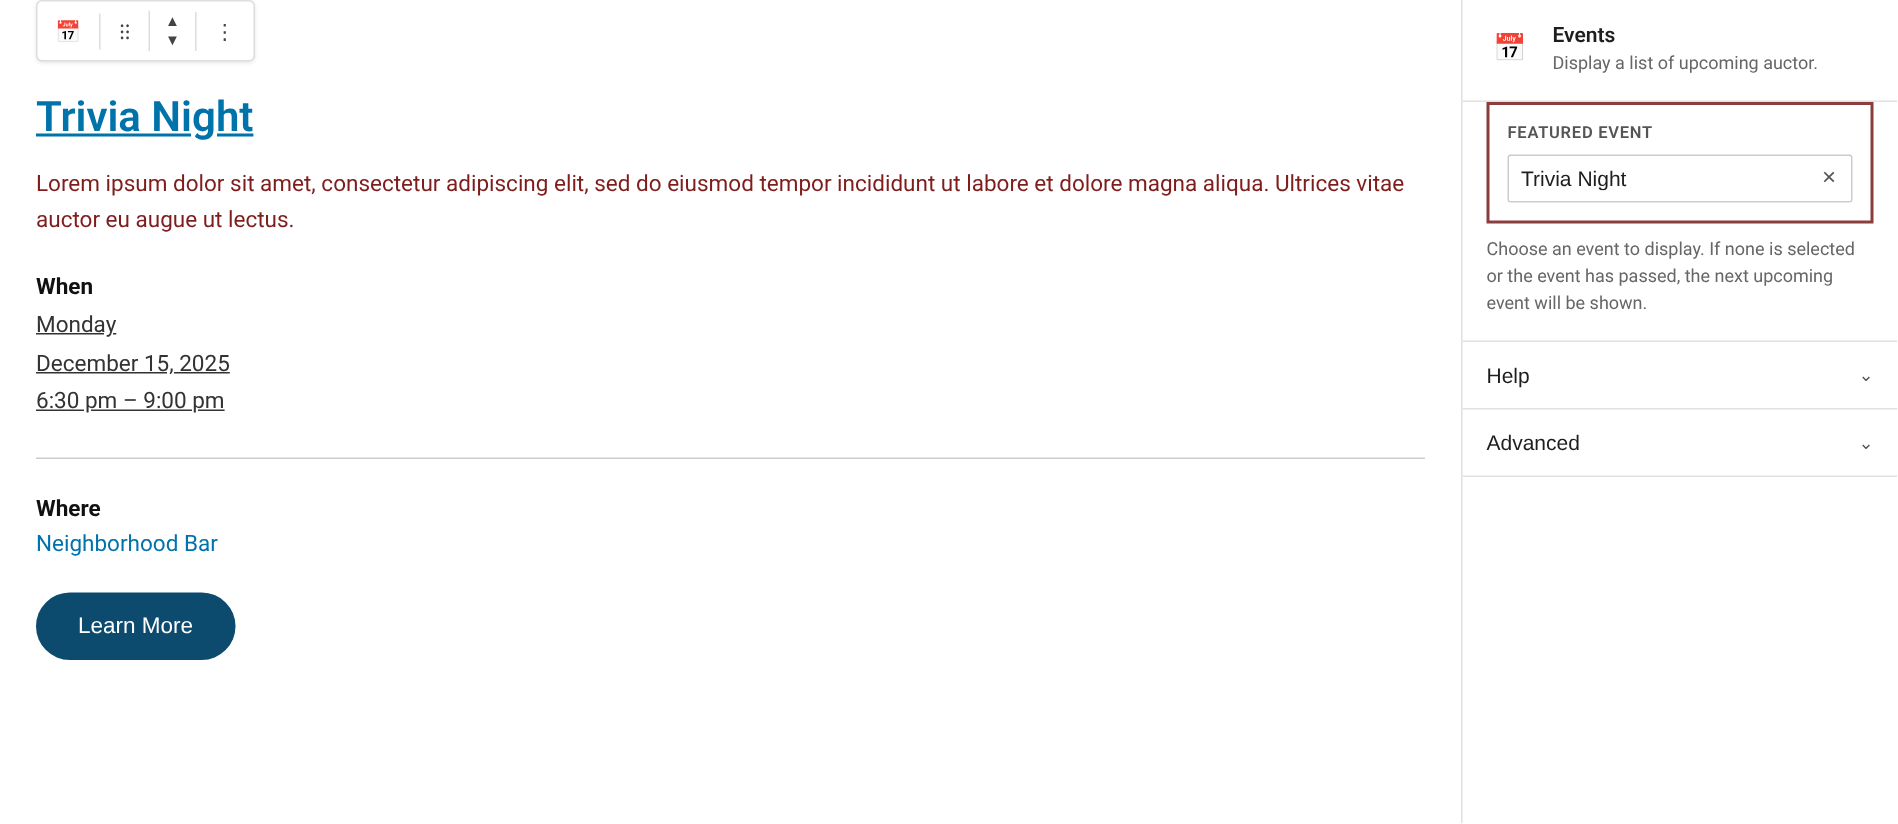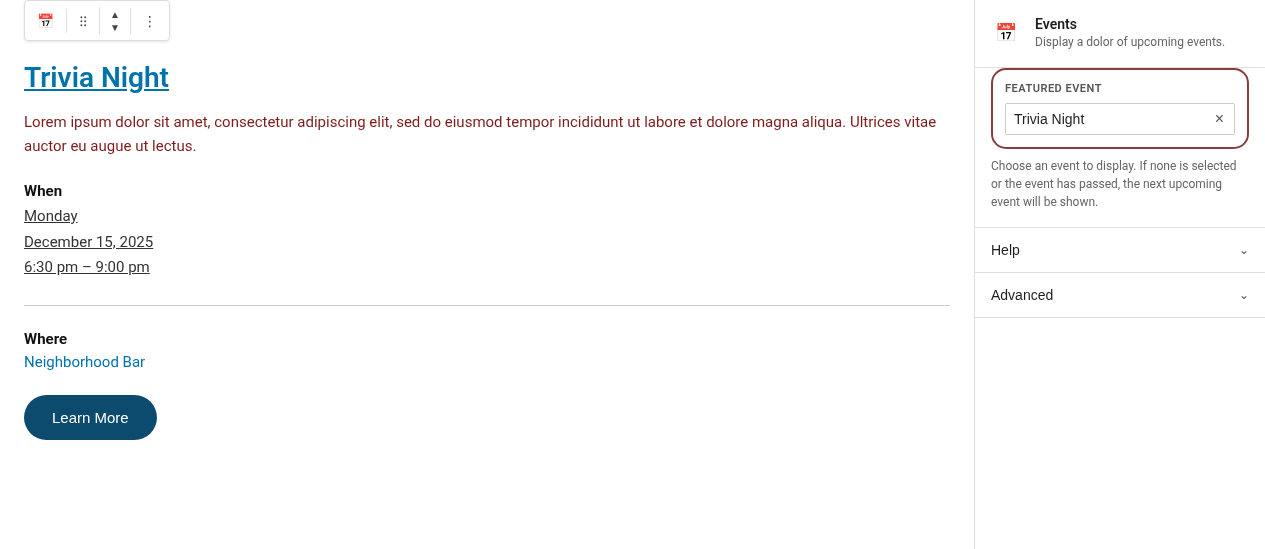--- a/index.html
+++ b/index.html
@@ -234,21 +234,21 @@
       color: #555;
     }
 
     .accordion-content {
       padding: 0 16px 16px 16px;
     }
 
     
     .featured-event-box {
       border: 2px solid #8b3d3d;
-      border-radius: 15px;
+      border-radius: 0;
       padding: 12px;
       margin-bottom: 8px;
     }
 
     .featured-event-label {
       font-size: 11px;
       font-weight: 600;
       color: #555;
       letter-spacing: 0.5px;
       text-transform: uppercase;
@@ -347,21 +347,21 @@
 
 </div>
 
 <div class="sidebar-panel">
 
 
   <div class="block-info">
     <div class="block-icon">📅</div>
     <div class="block-info-text">
       <div class="block-name">Events</div>
-      <div class="block-desc">Display a dolor of upcoming events.</div>
+      <div class="block-desc">Display a list of upcoming auctor.</div>
     </div>
   </div>
 
   <div class="accordion-section">
     <div class="accordion-content">
       <div class="featured-event-box">
         <div class="featured-event-label">FEATURED EVENT</div>
         <div class="featured-event-input-row">
           <input class="featured-event-input" type="text" value="Trivia Night" style="">
           <button class="featured-event-clear">×</button>

